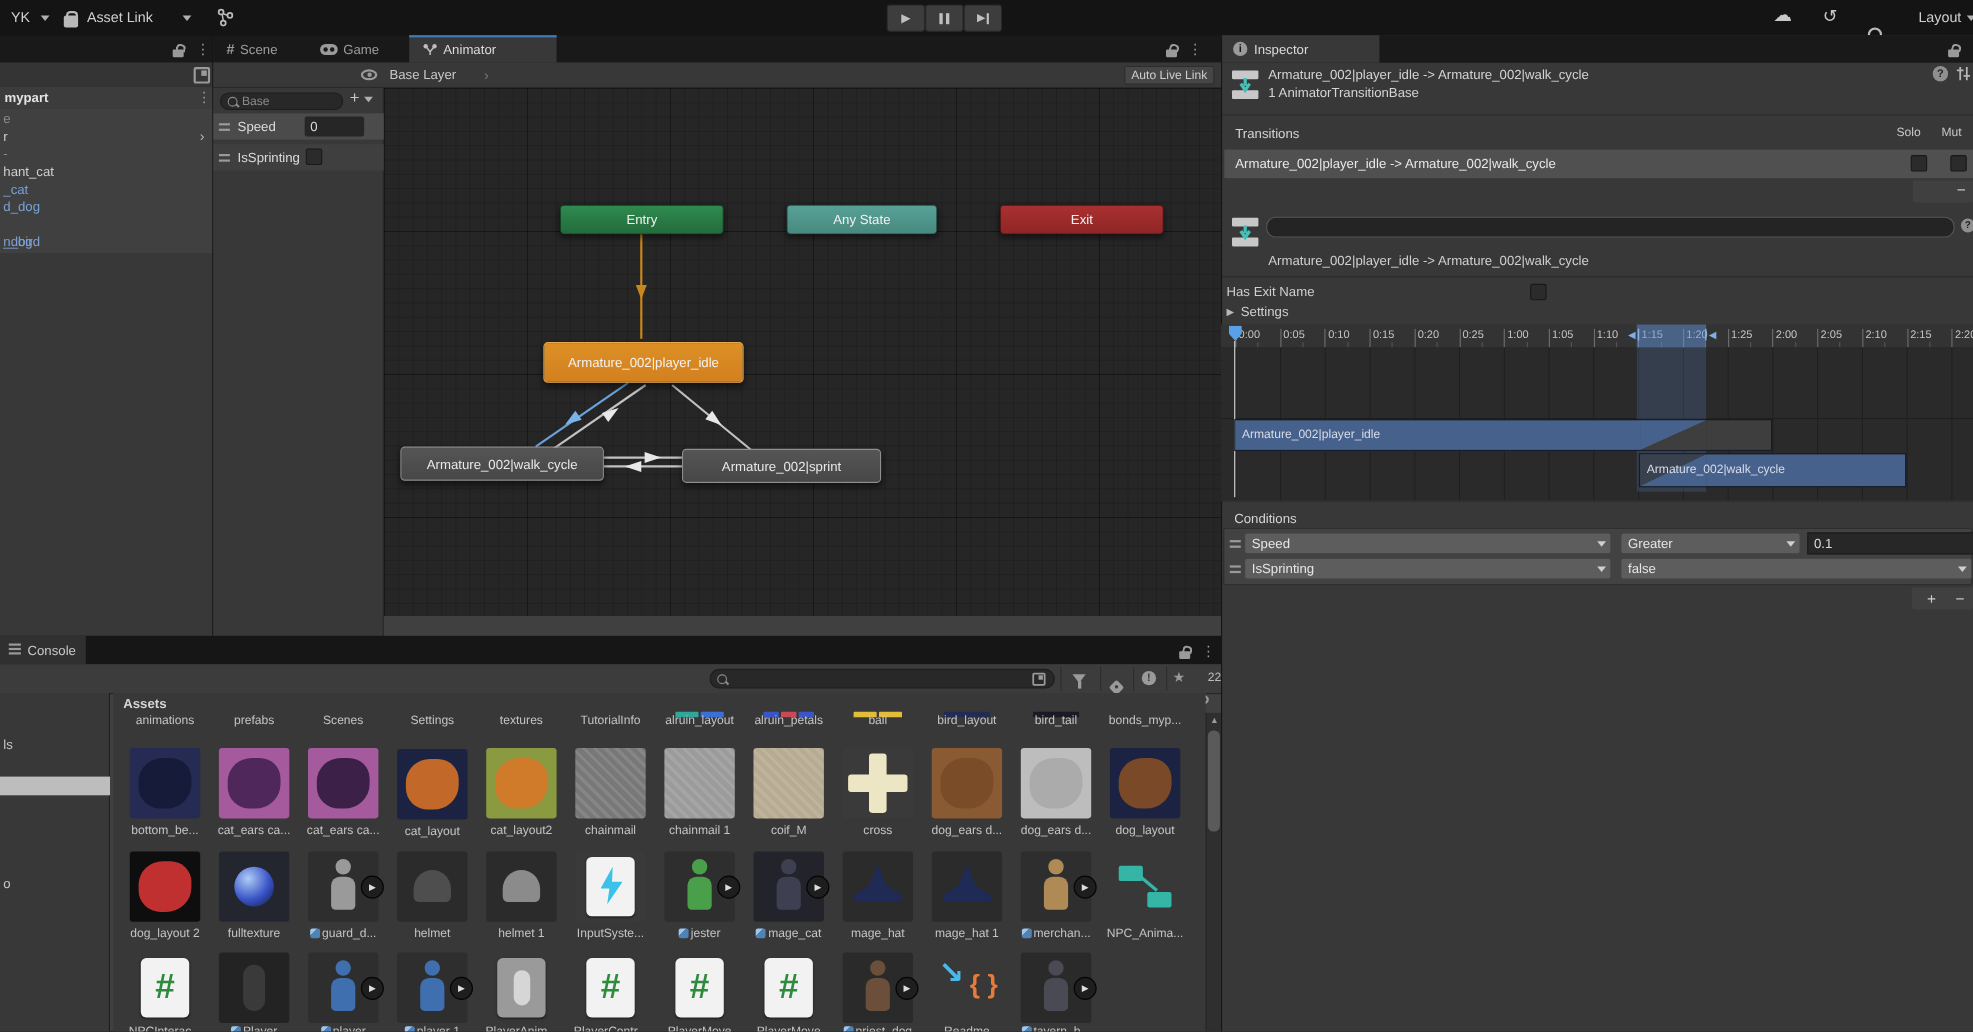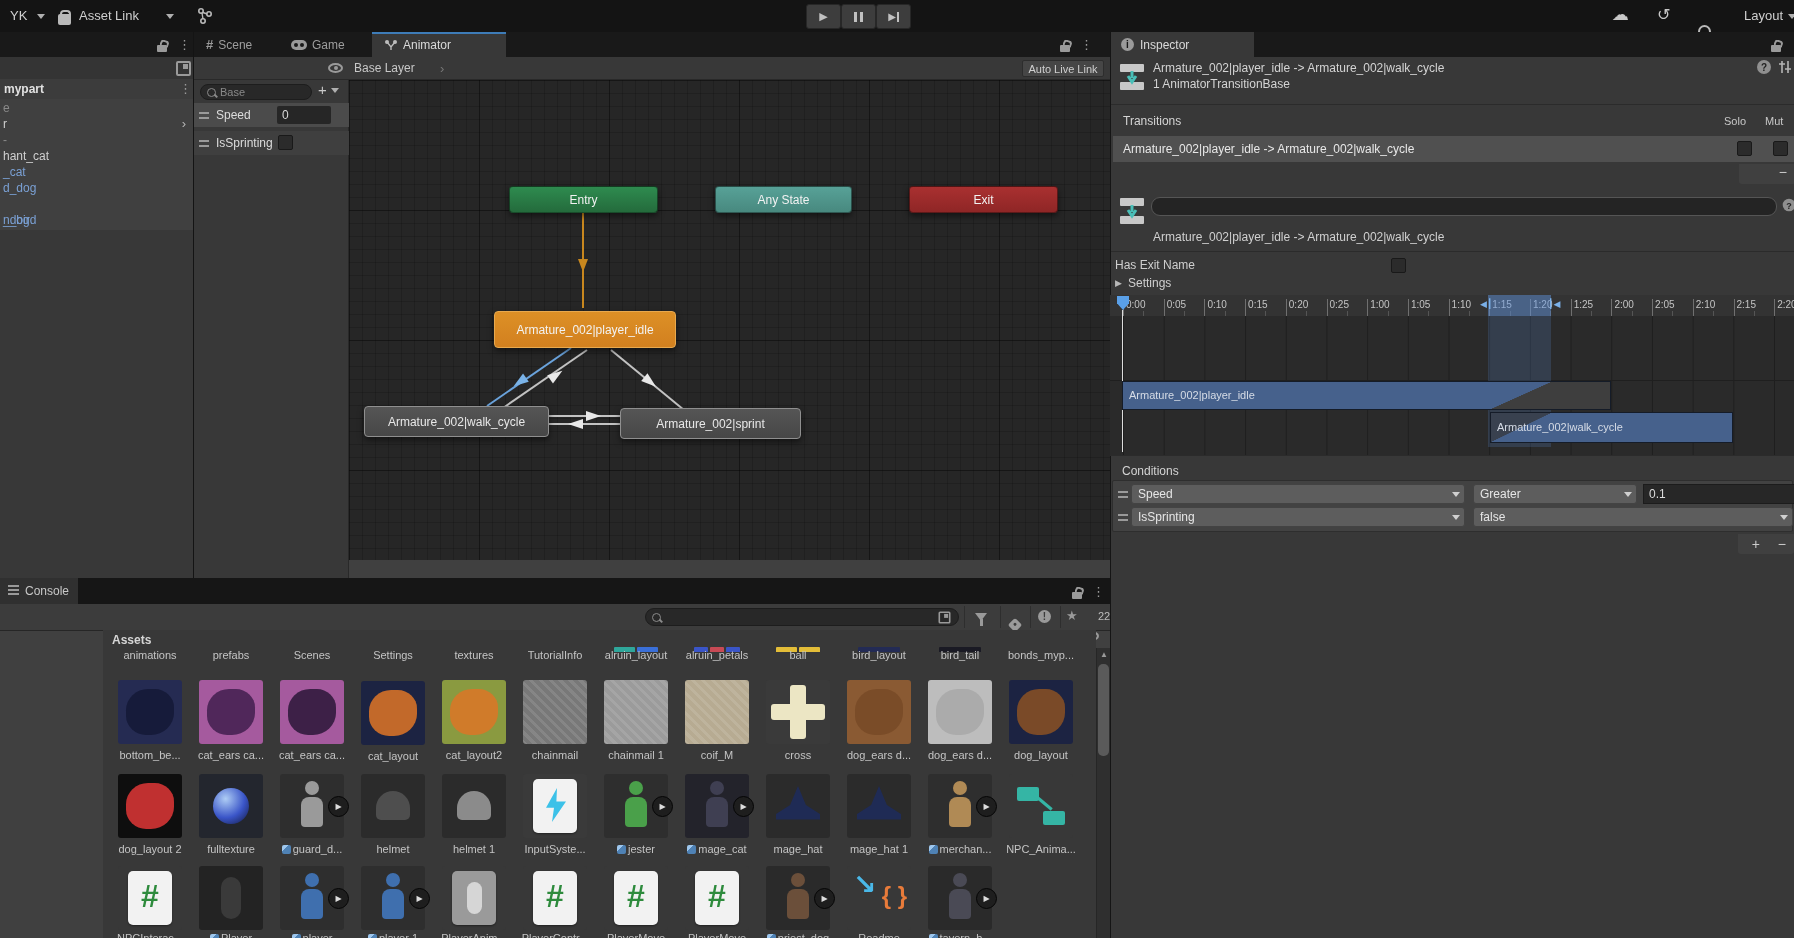--- a/index.html
+++ b/index.html
@@ -316,20 +316,25 @@
     <div class="vsep" style="left:1000px;"></div>
     <div class="abs tagic" style="left:1010px;top:8px;"></div>
     <div class="vsep" style="left:1030px;"></div>
     <div class="abs exic" style="left:1038px;top:6px;">!</div>
     <div class="vsep" style="left:1060px;"></div>
     <div class="abs" style="left:1066px;top:4px;color:#9a9a9a;font-size:13px;">★</div>
     <div class="abs eyeic" style="left:1084px;top:9px;"></div>
     <span class="abs txt" style="left:1098px;top:6px;color:#bdbdbd;font-size:11px;">22</span>
   </div>
 
+  <div class="abs" style="left:0;top:630px;width:100px;height:308px;background:#383838;border-right:1px solid #1f1f1f;box-sizing:border-box;">
+    <span class="abs txt" style="left:3px;top:40px;color:#c8c8c8;">ls</span>
+    <div class="abs" style="left:0;top:76px;width:100px;height:17px;background:#bdbdbd;"></div>
+    <span class="abs txt" style="left:3px;top:166px;color:#c8c8c8;">o</span>
+  </div>
   <div class="abs" style="left:103px;top:630px;width:993px;height:308px;background:#383838;overflow:hidden;">
     <span class="abs txt" style="left:9px;top:3px;color:#d6d6d6;font-weight:bold;">Assets</span>
   <div class="acell" style="left: 8px; top: 11px; height: 28px;">
         <div class="alabel" style="top: 8px;">animations</div>
       </div>
       <div class="acell" style="left: 89px; top: 11px; height: 28px;">
         <div class="alabel" style="top: 8px;">prefabs</div>
       </div>
       <div class="acell" style="left: 170px; top: 11px; height: 28px;">
         <div class="alabel" style="top: 8px;">Scenes</div>

